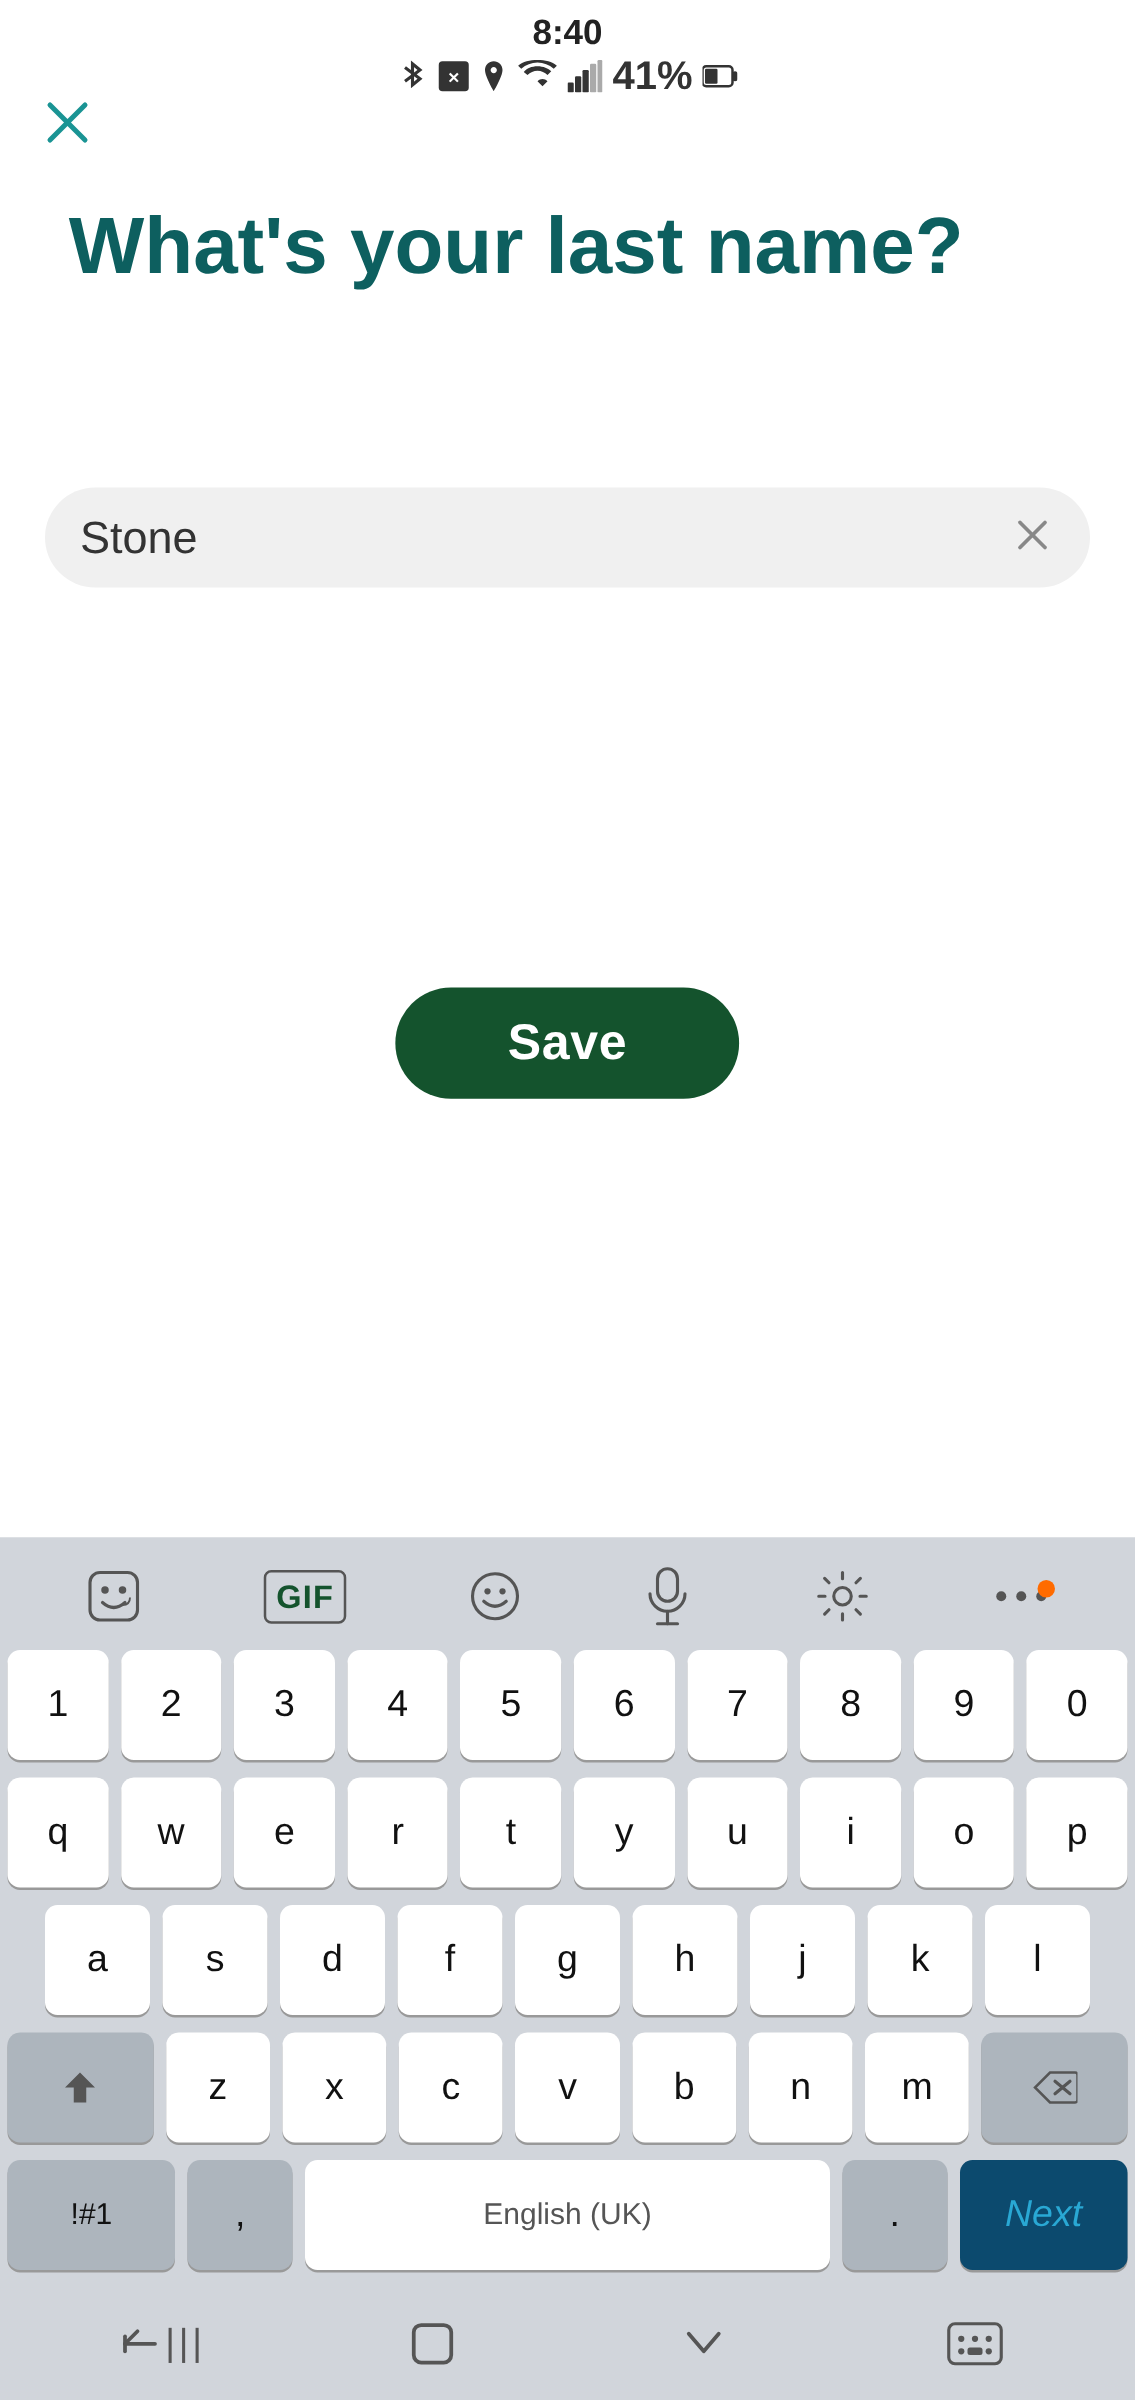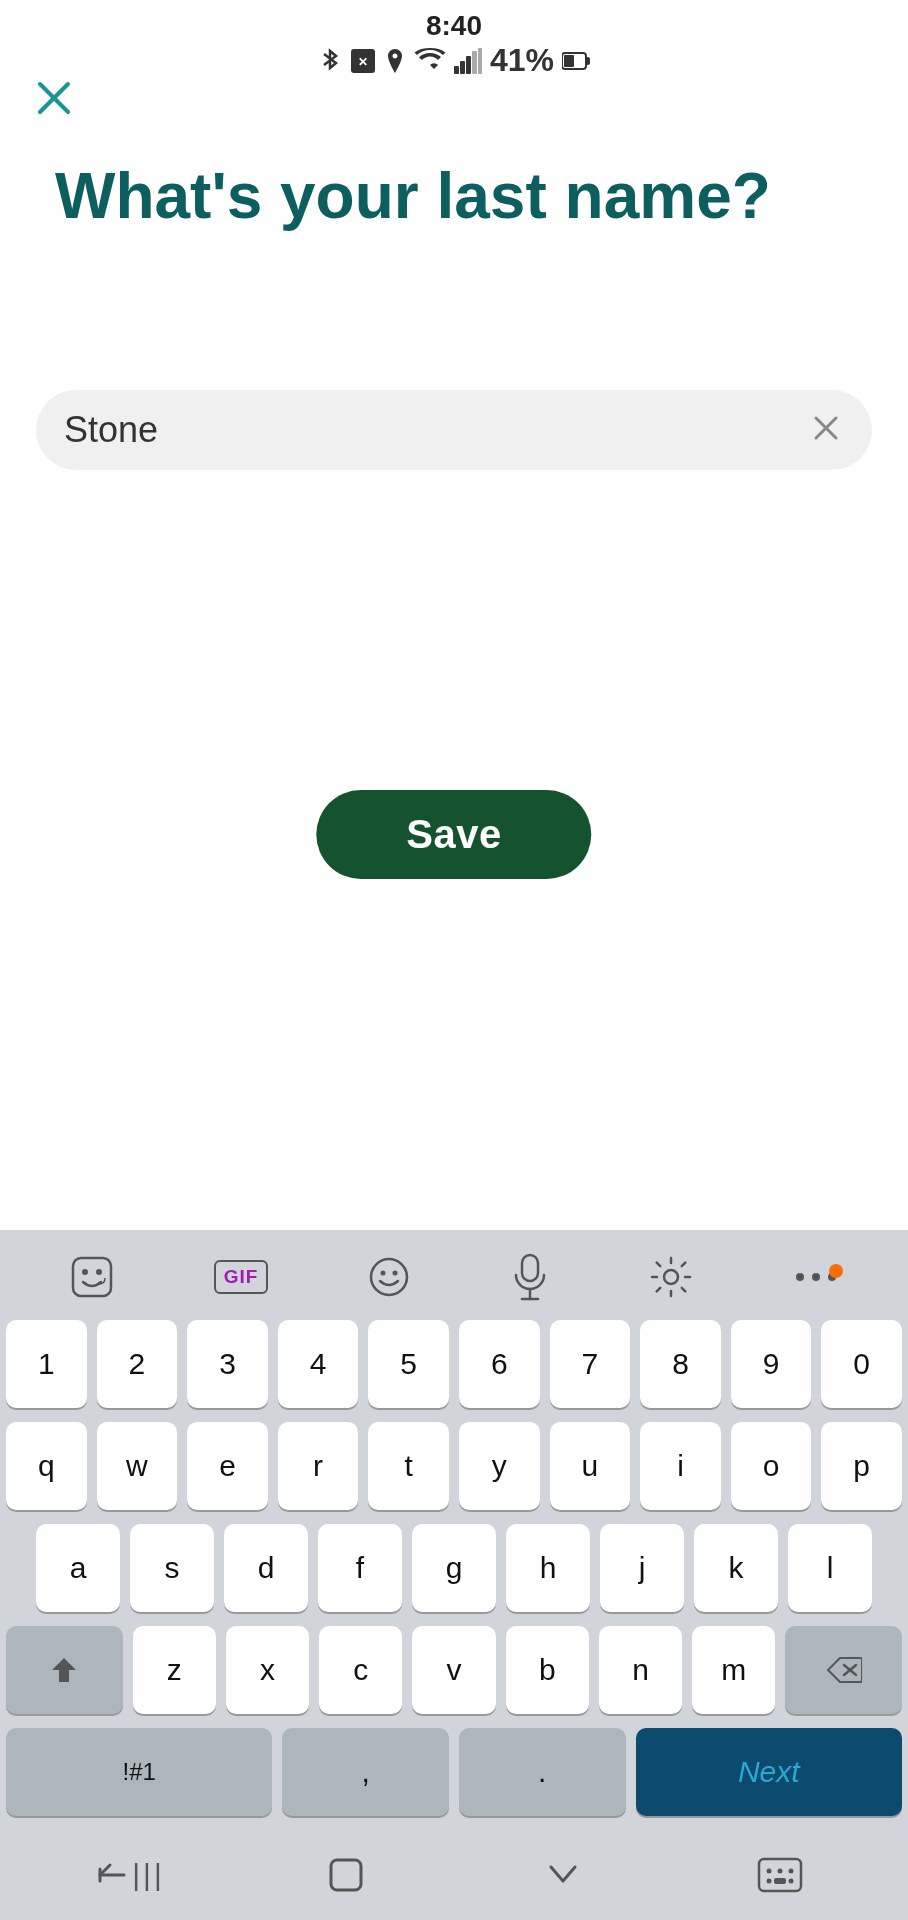--- a/index.html
+++ b/index.html
@@ -295,21 +295,21 @@
       <svg width="46" height="46" viewBox="0 0 46 46" fill="none">
         <rect x="4" y="4" width="38" height="38" rx="8" stroke="#555" stroke-width="2.5"></rect>
         <circle cx="16" cy="18" r="3" fill="#555"></circle>
         <circle cx="30" cy="18" r="3" fill="#555"></circle>
         <path d="M14 28 Q23 36 32 28" stroke="#555" stroke-width="2.5" fill="none" stroke-linecap="round"></path>
         <path d="M30 30 Q36 30 36 24 Q36 30 30 30z" fill="#d1d5db" stroke="#555" stroke-width="1.5"></path>
       </svg>
     </div>
 
     <div class="kb-toolbar-btn">
-      <div style="border:2.5px solid #555;border-radius:6px;padding:4px 8px;font-size:19px;font-weight:700;color:#a21caf;letter-spacing:1px;">GIF</div>
+      <div style="border:2.5px solid #555;border-radius:6px;padding:4px 8px;font-size:26px;font-weight:700;color:#14532d;letter-spacing:1px;">GIF</div>
     </div>
 
     <div class="kb-toolbar-btn">
       <svg width="44" height="44" viewBox="0 0 44 44" fill="none">
         <circle cx="22" cy="22" r="18" stroke="#555" stroke-width="2.5"></circle>
         <circle cx="16" cy="18" r="2.5" fill="#555"></circle>
         <circle cx="28" cy="18" r="2.5" fill="#555"></circle>
         <path d="M13 26 Q22 34 31 26" stroke="#555" stroke-width="2.5" fill="none" stroke-linecap="round"></path>
       </svg>
     </div>
@@ -398,20 +398,21 @@
           <path d="M14 2H34C35.1 2 36 2.9 36 4V24C36 25.1 35.1 26 34 26H14L2 14L14 2Z" stroke="#555" stroke-width="2" fill="#adb5bd"></path>
           <line x1="18" y1="9" x2="30" y2="19" stroke="#555" stroke-width="2.5" stroke-linecap="round"></line>
           <line x1="30" y1="9" x2="18" y2="19" stroke="#555" stroke-width="2.5" stroke-linecap="round"></line>
         </svg>
       </div>
     </div>
 
     <div class="kb-row">
       <div class="kb-key symbol-key">!#1</div>
       <div class="kb-key comma-key">,</div>
+      <div class="kb-key space-key">English (UK)</div>
       <div class="kb-key period-key">.</div>
       <div class="kb-key next-key">Next</div>
     </div>
 
   </div>
 
   <div class="bottom-nav">
     <div class="bottom-nav-btn">
       <svg width="40" height="40" viewBox="0 0 40 40" fill="none">
         <line x1="8" y1="20" x2="32" y2="20" stroke="#555" stroke-width="3" stroke-linecap="round"></line>

